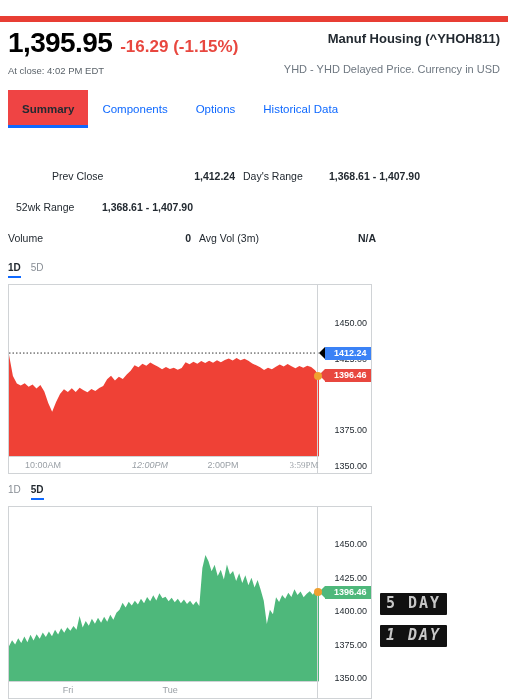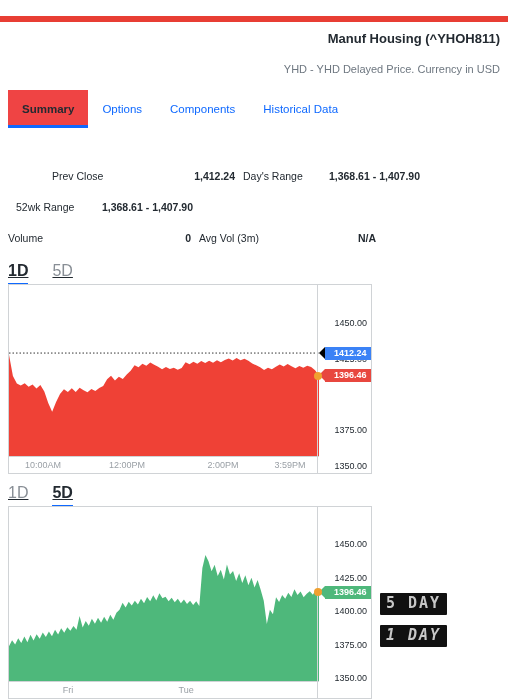--- a/index.html
+++ b/index.html
@@ -147,23 +147,22 @@
   .col-b .cell-label { width: 72px; }
   .col-b .cell-value { width: 105px; }
 
   
   .chart-block { position: absolute; left: 0; width: 508px; }
   .range-tabs {
     position: absolute;
     left: 8px;
     top: 0;
     display: flex;
-    gap: 24px;
-    font-size: 16px;
-    text-decoration: underline;
+    gap: 10px;
+    font-size: 10px;
   }
   .range-tab {
     position: relative;
     padding-bottom: 5px;
     color: #888e95;
     cursor: pointer;
   }
   .range-tab.active {
     color: #232a31;
     font-weight: bold;
@@ -283,35 +282,42 @@
     border-radius: 1px;
     white-space: nowrap;
   }
 </style>
 </head>
 <body>
 
 <div class="top-rule"></div>
 
 <div class="header">
+  <div class="price-block">
+    <div class="price-row">
+      <span class="price">1,395.95</span>
+      <span class="change">-16.29 (-1.15%)</span>
+    </div>
+    <div class="market-time">At close: 4:02 PM EDT</div>
+  </div>
   <div class="name-block">
     <div class="sec-name">Manuf Housing (^YHOH811)</div>
     <div class="sec-sub">YHD - YHD Delayed Price. Currency in USD</div>
   </div>
 </div>
 
 <div class="tabbar">
   <div class="tab active">
       <span>Summary</span>
     </div>
   <div class="tab">
+      <span>Components</span>
+    </div>
+  <div class="tab">
       <span>Options</span>
-    </div>
-  <div class="tab">
-      <span>Components</span>
     </div>
   <div class="tab">
       <span>Historical Data</span>
     </div>
 </div>
 
 <div class="stats">
   <div class="stats-row">
     <div class="col-a" style="display:flex;padding-left:44px;">
       <span class="cell-label">Prev Close</span>
@@ -353,23 +359,23 @@
         </svg>
       </div>
     <div class="yaxis" id="yaxis-1d">
         <div class="ytick" style="top: 9.25px;">1450.00</div>
         <div class="ytick" style="top: 44.875px;">1425.00</div>
         <div class="ytick" style="top: 116.125px;">1375.00</div>
         <div class="ytick" style="top: 151.75px;">1350.00</div>
       </div>
     <div class="xaxis" id="xaxis-1d">
         <div class="xtick" style="left: 34.1px;">10:00AM</div>
-        <div class="xtick" style="left: 118px;">12:00PM</div>
+        <div class="xtick" style="left: 141px; font-style: italic;">12:00PM</div>
         <div class="xtick" style="left: 213.9px;">2:00PM</div>
-        <div class="xtick" style="left: 281px;">3:59PM</div>
+        <div class="xtick" style="left: 295px; font-family: Liberation Serif, serif;">3:59PM</div>
       </div>
   <div class="pill pill-prev" style="left: 316px; top: 61.558px;">1412.24</div>
       <div class="pill pill-down" style="left: 316px; top: 84.0445px;">1396.46</div>
       <div class="dot" style="left: 305px; top: 86.5445px;"></div>
     </div>
   <div class="day-badge" id="badge-1d" style="left:380px; top:363px;font-style:italic;">1 DAY</div>
 </div>
 
 <div class="chart-block" id="block-5d" style="top:484px; height:215px;">
   <div class="range-tabs">
@@ -384,19 +390,19 @@
       </div>
     <div class="yaxis" id="yaxis-5d">
         <div class="ytick" style="top: 8.38462px;">1450.00</div>
         <div class="ytick" style="top: 41.8462px;">1425.00</div>
         <div class="ytick" style="top: 75.3077px;">1400.00</div>
         <div class="ytick" style="top: 108.769px;">1375.00</div>
         <div class="ytick" style="top: 142.231px;">1350.00</div>
       </div>
     <div class="xaxis" id="xaxis-5d">
         <div class="xtick" style="left: 58.9px;">Fri</div>
-        <div class="xtick" style="left: 161.2px; margin-left: 16px;">Tue</div>
+        <div class="xtick" style="left: 161.2px;">Tue</div>
       </div>
   <div class="pill pill-up" style="left: 316px; top: 78.5458px;">1396.46</div>
       <div class="dot" style="left: 305px; top: 81.0458px;"></div>
     </div>
   <div class="day-badge" id="badge-5d" style="left:380px; top:109px;">5 DAY</div>
 </div>
 
 </body></html>

